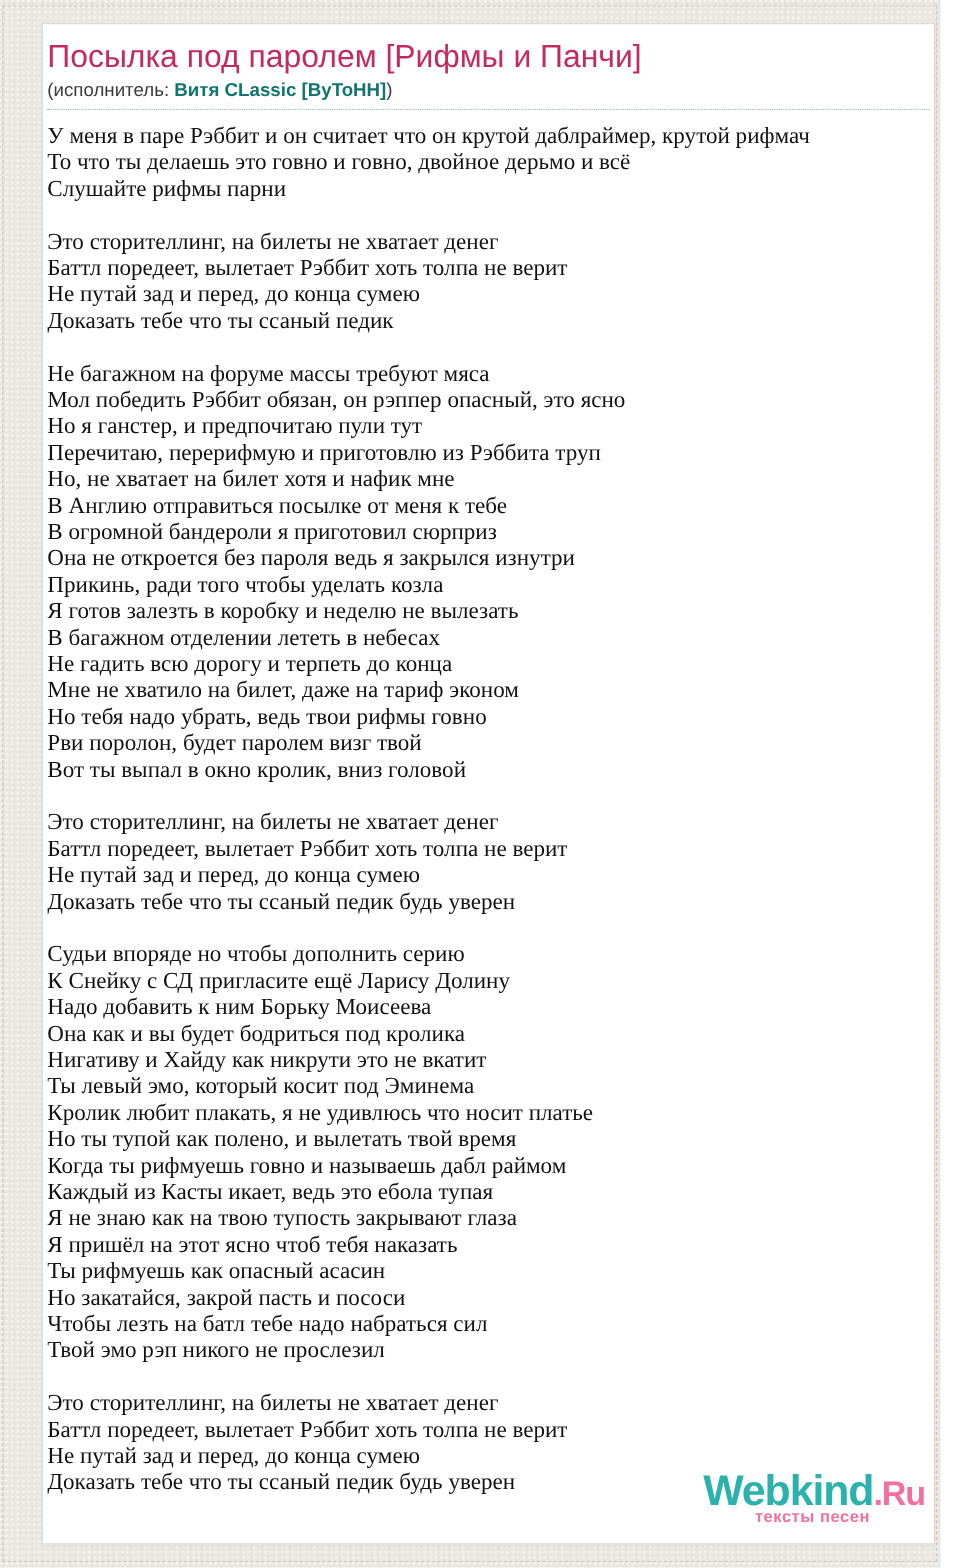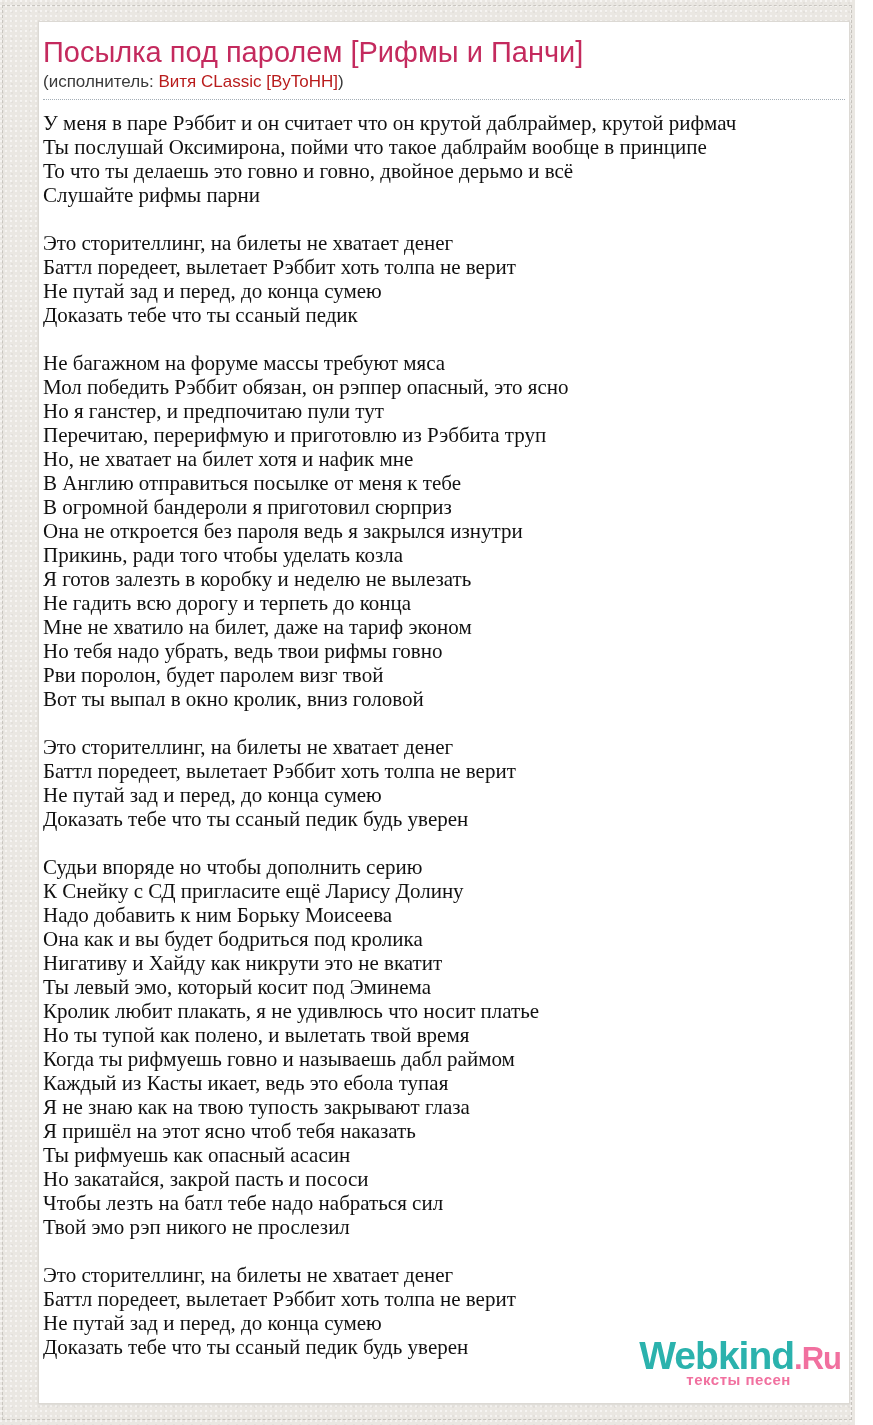--- a/index.html
+++ b/index.html
@@ -46,23 +46,24 @@
   }
   .subtitle {
     margin-top: 3px;
     font-size: 17px;
     color: #3a3a3a;
     padding-bottom: 7px;
     border-bottom: 1px dotted #a4aeb6;
     white-space: nowrap;
   }
   .artist-link {
-    color: #b91c1c;
+    color: #0f766e;
     text-decoration: none;
     cursor: pointer;
+    font-weight: bold;
   }
   .lyrics {
     margin-top: 11px;
     font-family: Liberation Serif, serif;
     font-size: 21px;
     line-height: 24px;
     color: #111111;
     overflow: hidden;
   }
   .verse + .verse { margin-top: 24px; }
@@ -109,41 +110,41 @@
 
   <div class="card">
 
     <h1 class="title">Посылка под паролем [Рифмы и Панчи]</h1>
 
     <div class="subtitle"><span>(исполнитель: </span><a class="artist-link">Витя CLassic [ByToHH]</a><span>)</span></div>
 
     <div class="lyrics">
         <div class="verse">
           <div class="line">У меня в паре Рэббит и он считает что он крутой даблраймер, крутой рифмач</div>
-          <div class="line">Ты послушай Оксимирона, пойми что такое даблрайм вообще в принципе</div>
           <div class="line">То что ты делаешь это говно и говно, двойное дерьмо и всё</div>
           <div class="line">Слушайте рифмы парни</div>
         </div>
         <div class="verse">
           <div class="line">Это сторителлинг, на билеты не хватает денег</div>
           <div class="line">Баттл поредеет, вылетает Рэббит хоть толпа не верит</div>
           <div class="line">Не путай зад и перед, до конца сумею</div>
           <div class="line">Доказать тебе что ты ссаный педик</div>
         </div>
         <div class="verse">
           <div class="line">Не багажном на форуме массы требуют мяса</div>
           <div class="line">Мол победить Рэббит обязан, он рэппер опасный, это ясно</div>
           <div class="line">Но я ганстер, и предпочитаю пули тут</div>
           <div class="line">Перечитаю, перерифмую и приготовлю из Рэббита труп</div>
           <div class="line">Но, не хватает на билет хотя и нафик мне</div>
           <div class="line">В Англию отправиться посылке от меня к тебе</div>
           <div class="line">В огромной бандероли я приготовил сюрприз</div>
           <div class="line">Она не откроется без пароля ведь я закрылся изнутри</div>
           <div class="line">Прикинь, ради того чтобы уделать козла</div>
           <div class="line">Я готов залезть в коробку и неделю не вылезать</div>
+          <div class="line">В багажном отделении лететь в небесах</div>
           <div class="line">Не гадить всю дорогу и терпеть до конца</div>
           <div class="line">Мне не хватило на билет, даже на тариф эконом</div>
           <div class="line">Но тебя надо убрать, ведь твои рифмы говно</div>
           <div class="line">Рви поролон, будет паролем визг твой</div>
           <div class="line">Вот ты выпал в окно кролик, вниз головой</div>
         </div>
         <div class="verse">
           <div class="line">Это сторителлинг, на билеты не хватает денег</div>
           <div class="line">Баттл поредеет, вылетает Рэббит хоть толпа не верит</div>
           <div class="line">Не путай зад и перед, до конца сумею</div>

